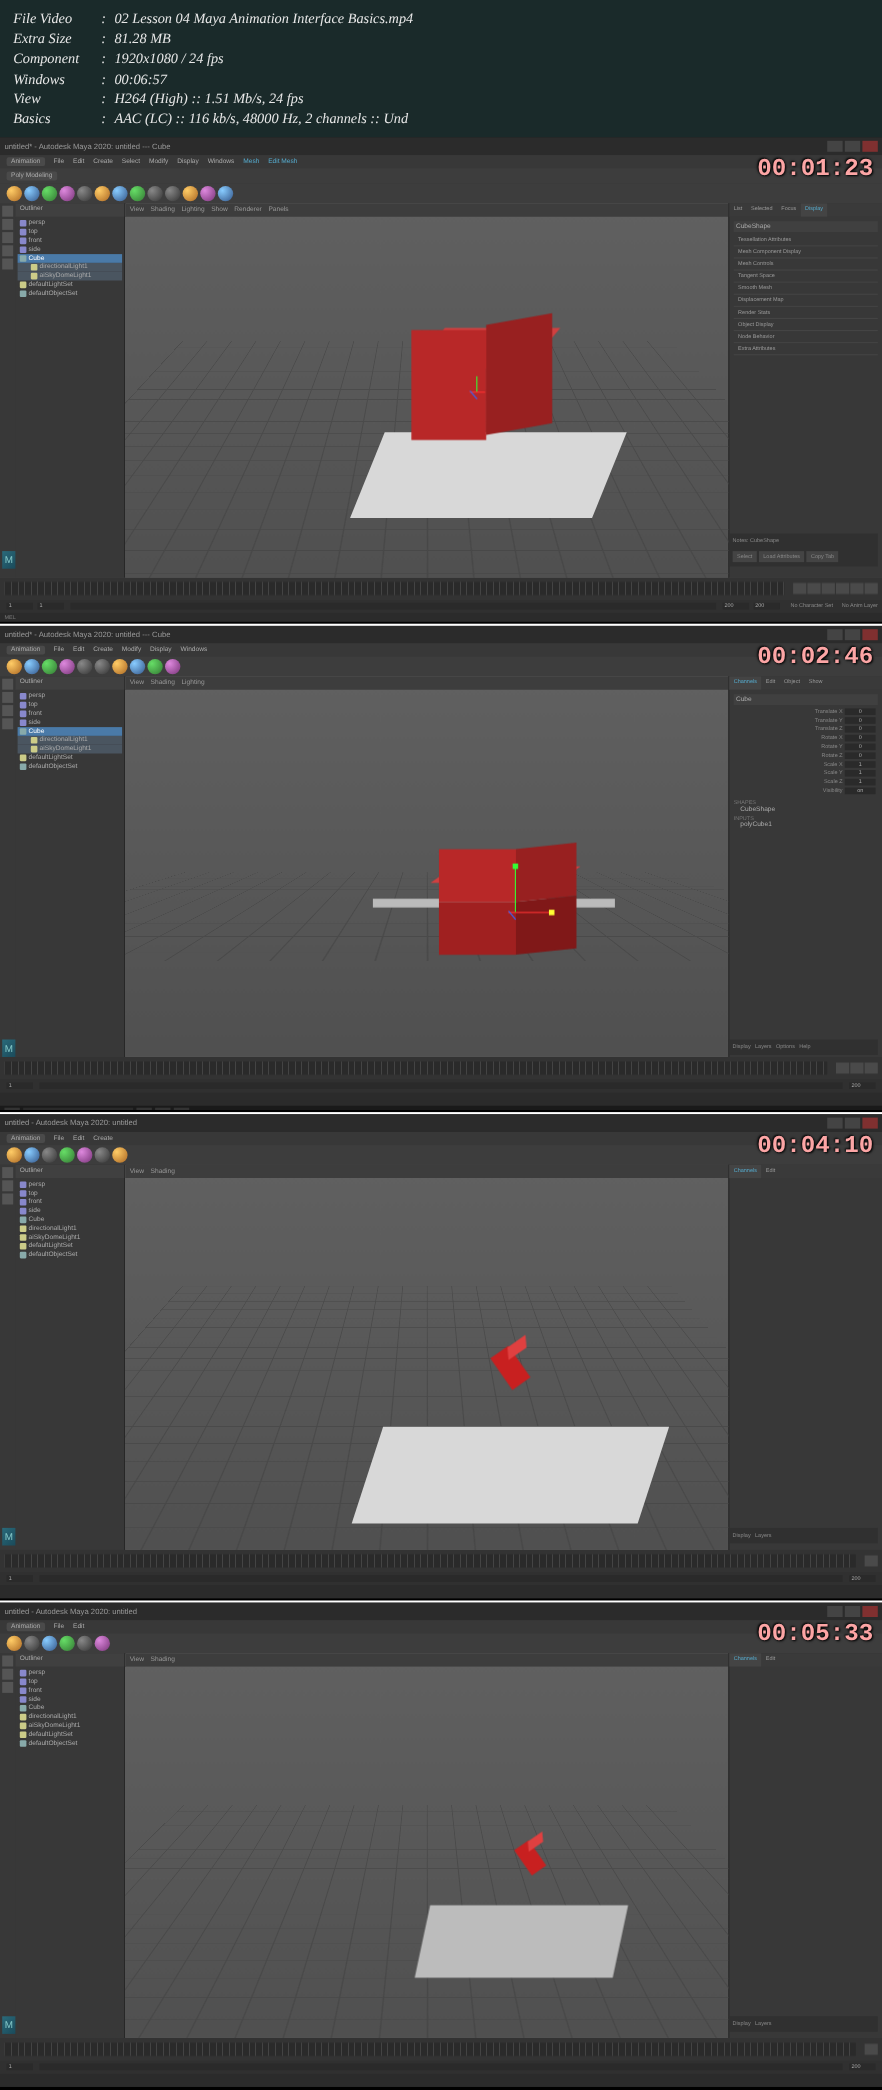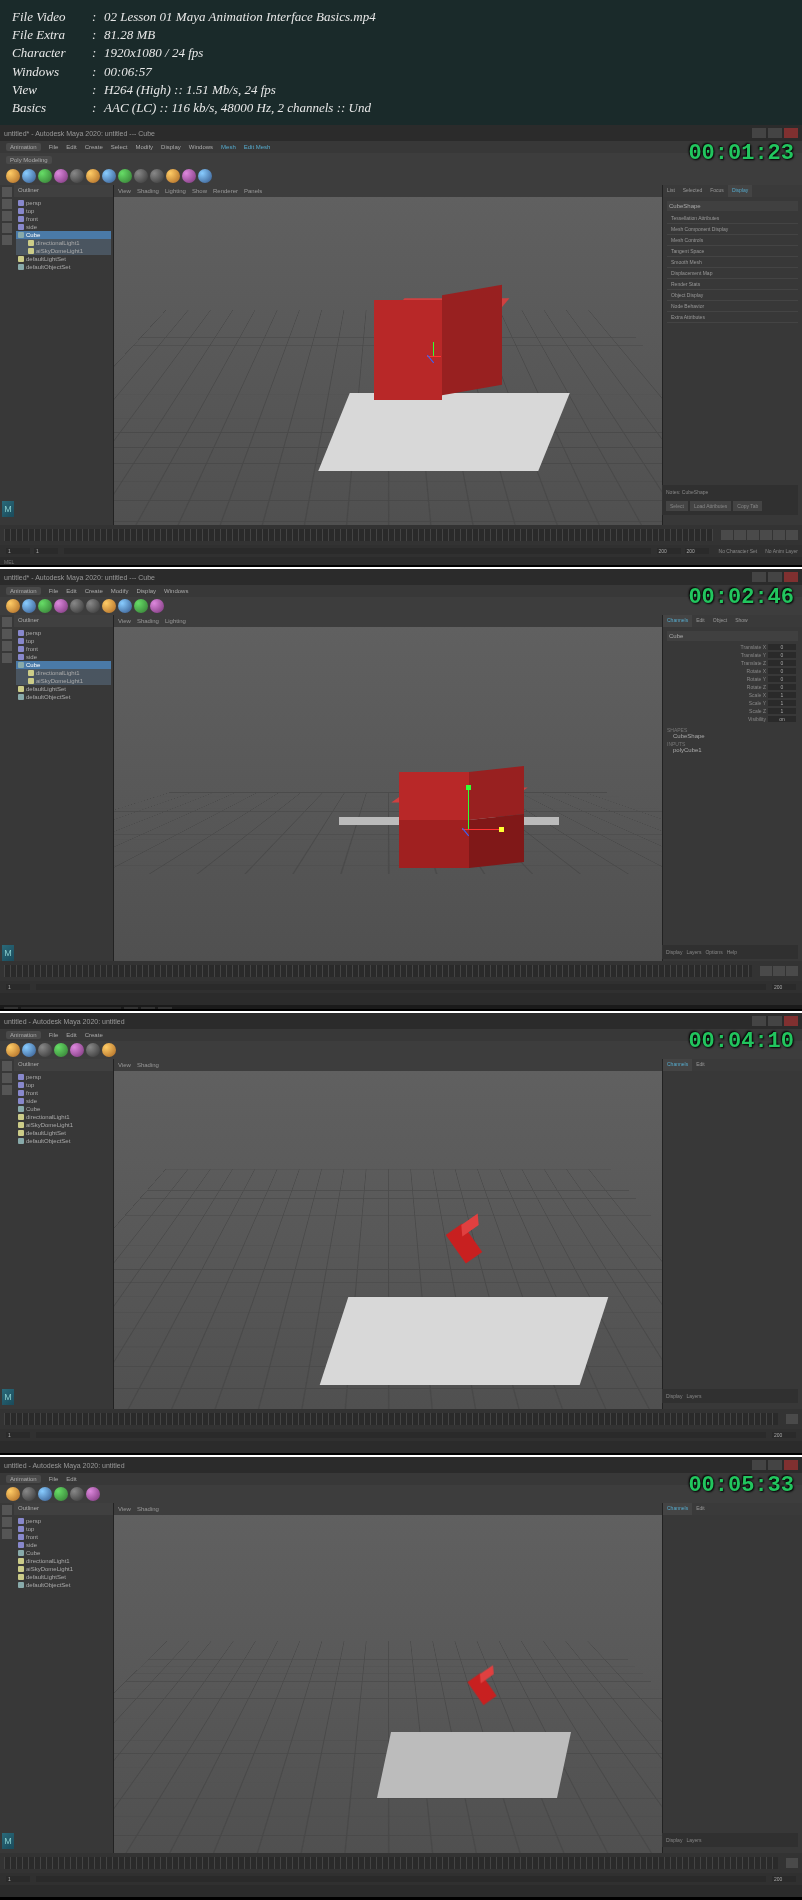--- a/index.html
+++ b/index.html
@@ -344,21 +344,21 @@
   height: 12px;
   background: #333;
 }
 .tb-app.active { border-bottom: 1px solid #5ac; }
 .timestamp {
   position: absolute;
   top: 16px;
   right: 8px;
   font-size: 22px;
   font-weight: bold;
-  color: #22c55e;
+  color: #fca5a5;
   text-shadow: 1px 1px 2px #000, -1px -1px 2px #000;
   font-family: "Courier New", monospace;
   z-index: 100;
 }
 .maya-logo {
   position: absolute;
   left: 2px;
   bottom: 48px;
   width: 12px;
   height: 16px;
@@ -389,29 +389,29 @@
 }
 .sep-line { height: 2px; background: #fff; width: 100%; }
 </style>
 </head>
 <body>
 
 <div class="info-header">
   <div class="info-row">
       <span class="info-label">File Video</span>
       <span class="info-colon">:</span>
-      <span>02 Lesson 01 Maya Animation Interface Basics.mp4</span>
+      <span>02 Lesson 04 Maya Animation Interface Basics.mp4</span>
     </div>
   <div class="info-row">
-      <span class="info-label">File Extra</span>
+      <span class="info-label">Extra Size</span>
       <span class="info-colon">:</span>
       <span>81.28 MB</span>
     </div>
   <div class="info-row">
-      <span class="info-label">Character</span>
+      <span class="info-label">Component</span>
       <span class="info-colon">:</span>
       <span>1920x1080 / 24 fps</span>
     </div>
   <div class="info-row">
       <span class="info-label">Windows</span>
       <span class="info-colon">:</span>
       <span>00:06:57</span>
     </div>
   <div class="info-row">
       <span class="info-label">View</span>

